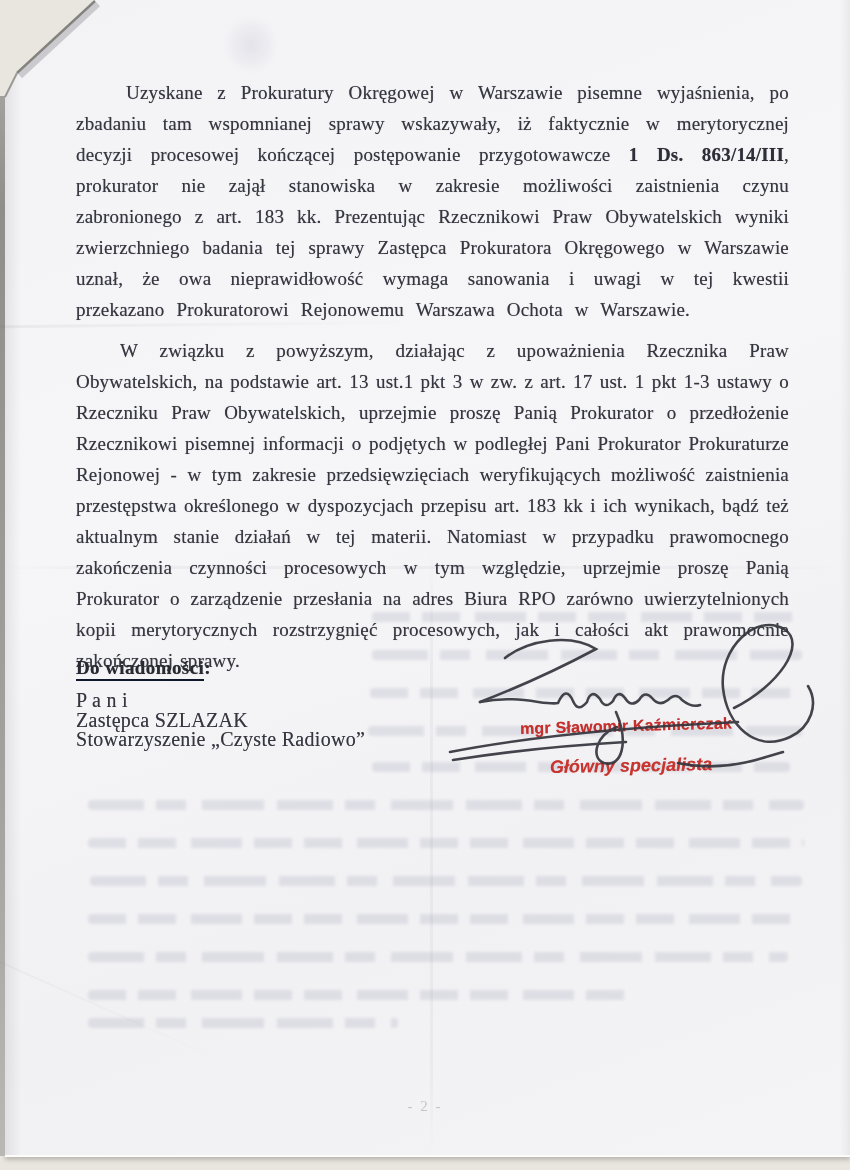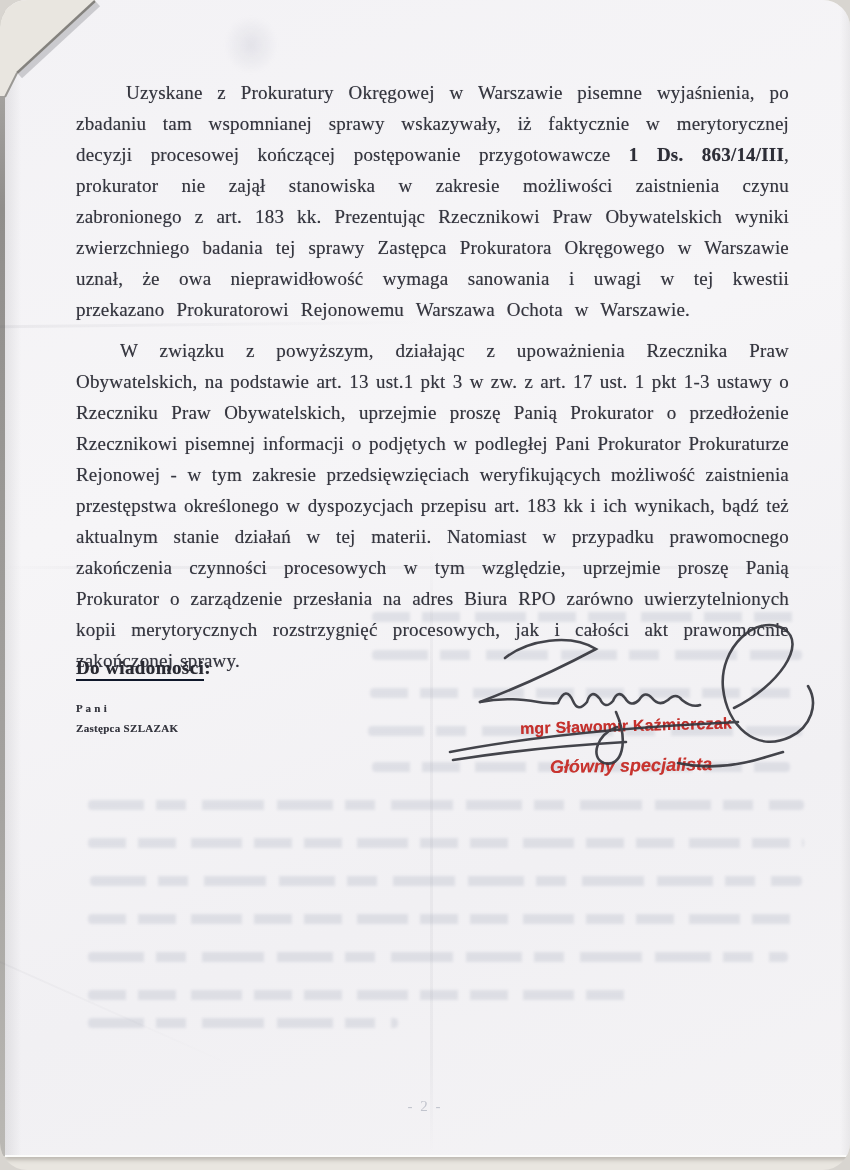--- a/index.html
+++ b/index.html
@@ -1,20 +1,19 @@
 <!DOCTYPE html>
 <html><head>
 <meta charset="utf-8">
 <style>
   html,body { margin:0; padding:0; background:#d8d5d0; }
   .page {
     position:relative; width:850px; height:1170px;
     background:#e9e6e0; overflow:hidden;
     font-family:"Liberation Serif", serif;
-    border-radius:27px;
   }
   
   .paper {
     position:absolute; left:5px; top:0; right:0; bottom:15px;
     background:linear-gradient(160deg,#f3f2f5 0%,#f6f5f7 38%,#f1f0f3 72%,#f4f3f5 100%);
     box-shadow: 0 2px 0 rgba(255,255,255,0.95), 0 5px 4px rgba(60,55,45,0.25);
   }
   .edge-left {
     position:absolute; left:0; top:0; width:5px; height:1156px;
     background:linear-gradient(to bottom,#b3b1ae,#908e8b 18%,#a5a3a0 70%,#bab8b4);
@@ -58,22 +57,22 @@
   .p1 { top:77px; text-indent:50px; word-spacing:7px; }
   .p2 { top:335px; text-indent:44px; word-spacing:2px; }
   .para b { font-weight:bold; color:#2d2e37; }
   
   .cc { position:absolute; left:76px; top:657px; color:#35363f; }
   .cc-heading {
     font-size:19px; font-weight:bold; color:#282931; letter-spacing:0.4px;
     text-shadow:0 0 0.7px rgba(45,45,55,0.6);
   }
   .cc-heading .u { border-bottom:2px solid #0f172a; padding-bottom:1px; }
-  .cc-lines { margin-top:20px; font-size:11px; line-height:19.5px; letter-spacing:0.3px;
-    text-shadow:0 0 0.6px rgba(55,55,65,0.5);font-weight:bold; }
+  .cc-lines { margin-top:12px; font-size:20px; line-height:19.5px; letter-spacing:0.3px;
+    text-shadow:0 0 0.6px rgba(55,55,65,0.5); }
   
   .sig { position:absolute; left:438px; top:616px; width:398px; height:178px; }
   .stamp-name {
     position:absolute; left:82px; top:101px; width:230px;
     font-family:"Liberation Sans", sans-serif; font-size:16px; font-weight:bold;
     color:#c5302c; letter-spacing:0.2px; transform:rotate(-1.5deg);
     text-shadow:0 0 0.6px rgba(197,48,44,0.6);
   }
   .stamp-title {
     position:absolute; left:112px; top:139px; width:220px;
@@ -120,20 +119,21 @@
 
   <p class="para p1"><span>Uzyskane z Prokuratury Okręgowej w Warszawie pisemne wyjaśnienia, po zbadaniu tam wspomnianej sprawy wskazywały, iż faktycznie w merytorycznej decyzji procesowej kończącej postępowanie przygotowawcze </span><b>1 Ds. 863/14/III</b><span>, prokurator nie zajął stanowiska w zakresie możliwości zaistnienia czynu zabronionego z art. 183 kk. Prezentując Rzecznikowi Praw Obywatelskich wyniki zwierzchniego badania tej sprawy Zastępca Prokuratora Okręgowego w Warszawie uznał, że owa nieprawidłowość wymaga sanowania i uwagi w tej kwestii przekazano Prokuratorowi Rejonowemu Warszawa Ochota w Warszawie.</span></p>
 
   <p class="para p2">W związku z powyższym, działając z upoważnienia Rzecznika Praw Obywatelskich, na podstawie art. 13 ust.1 pkt 3 w zw. z art. 17 ust. 1 pkt 1-3 ustawy o Rzeczniku Praw Obywatelskich, uprzejmie proszę Panią Prokurator o przedłożenie Rzecznikowi pisemnej informacji o podjętych w podległej Pani Prokurator Prokuraturze Rejonowej - w tym zakresie przedsięwzięciach weryfikujących możliwość zaistnienia przestępstwa określonego w dyspozycjach przepisu art. 183 kk i ich wynikach, bądź też aktualnym stanie działań w tej materii. Natomiast w przypadku prawomocnego zakończenia czynności procesowych w tym względzie, uprzejmie proszę Panią Prokurator o zarządzenie przesłania na adres Biura RPO zarówno uwierzytelnionych kopii merytorycznych rozstrzygnięć procesowych, jak i całości akt prawomocnie zakończonej sprawy.</p>
 
   <div class="cc">
     <div class="cc-heading"><span class="u">Do wiadomości</span><span>:</span></div>
     <div class="cc-lines">
         <div>P a n i</div>
         <div>Zastępca SZLAZAK</div>
+        <div>Stowarzyszenie „Czyste Radiowo”</div>
       </div>
   </div>
 
   <div class="sig">
     <div class="stamp-name">mgr Sławomir Kaźmierczak</div>
     <div class="stamp-title">Główny specjalista</div>
     <svg class="scrawl" width="398" height="178" viewBox="0 0 398 178">
       <g fill="none" stroke="#35363d" stroke-width="2.6" stroke-linecap="round" opacity="0.92">
         <path d="M 67,42 C 90,24 132,17 158,33 C 128,49 94,66 42,86"></path>
         <path d="M 42,86 C 80,78 108,90 120,87 q 8,-18 15,-2 q 5,12 14,1 q 4,-14 13,-3 q 5,11 13,2 q 5,-12 12,-3 q 6,10 14,2 q 6,-10 13,-2 q 7,9 16,2 q 8,-8 14,0 q 10,8 18,5"></path>

